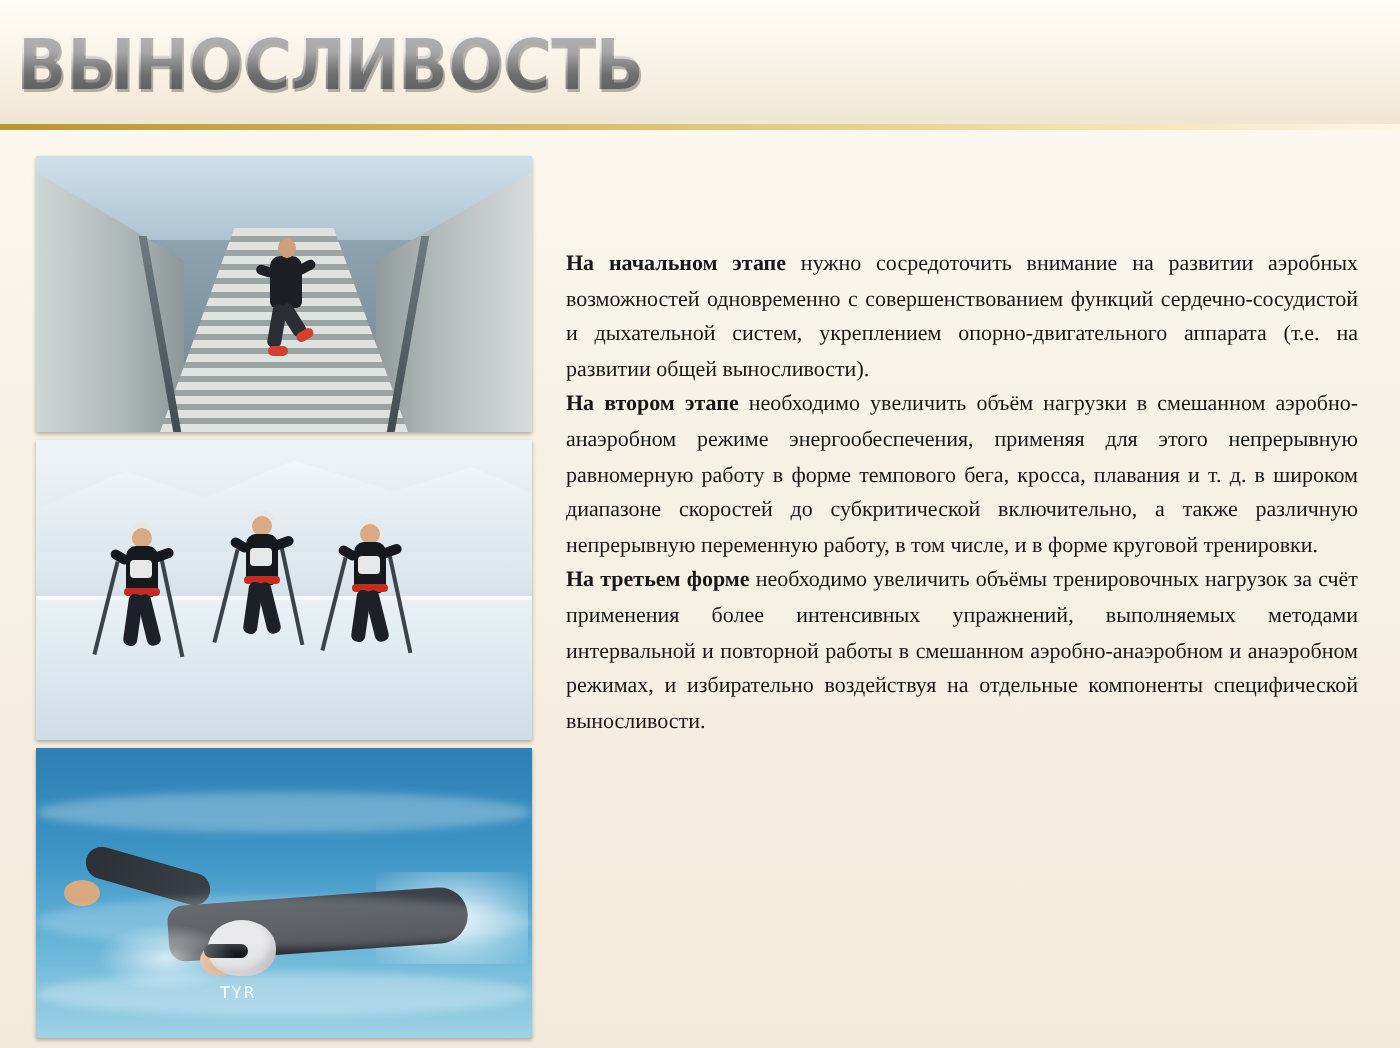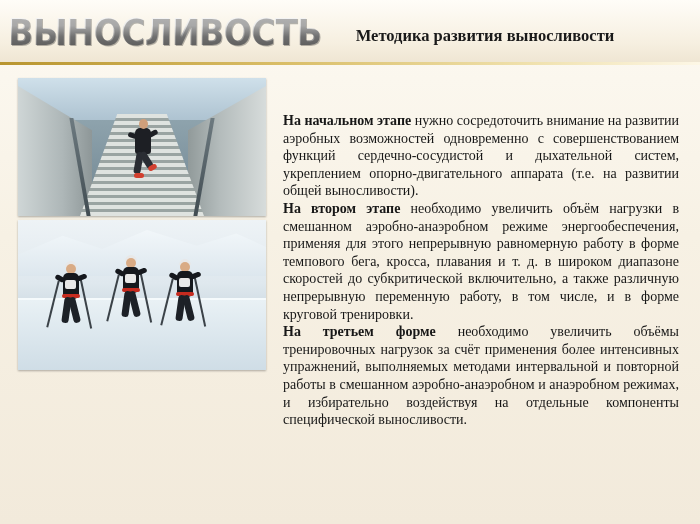--- a/index.html
+++ b/index.html
@@ -233,24 +233,24 @@
   .ph3-tyr {
     position:absolute; left: 92px; top: 118px; width: 22px; height: 9px;
     color: #ffffff; font-family: "DejaVu Sans", sans-serif; font-size: 8px;
     letter-spacing: 1px;
   }
 
   
   .text-col {
     position: absolute;
     left: 283px;
-    top: 112px;
+    top: 124px;
     width: 396px;
     font-family: "Liberation Serif", serif;
-    font-size: 14px;
+    font-size: 11px;
     line-height: 17.6px;
     color: #171717;
     text-align: justify;
   }
   .text-col p { margin: 0 0 0 0; }
   .text-col b { font-weight: bold; }
   .sr-only {
     position: absolute; width: 1px; height: 1px; overflow: hidden;
     clip: rect(0 0 0 0); white-space: nowrap;
   }
@@ -258,21 +258,20 @@
 </head>
 <body>
 
 <div class="slide">
 
   <div class="top-band"></div>
   <div class="top-rule"></div>
 
   <div class="wordart">ВЫНОСЛИВОСТЬ</div>
 
-  <div class="slide-title">Методика развития выносливости</div>
 
   <div class="photos">
 
     <div class="photo photo-runner">
       <div class="ph1-bg"></div>
       <div class="ph1-sky"></div>
       <div class="ph1-wallL"></div>
       <div class="ph1-wallR"></div>
       <div class="ph1-stairs"></div>
       <div class="ph1-rail ph1-railL"></div>
@@ -333,20 +332,36 @@
         <div class="sk-bib"></div>
         <div class="sk-arm-l"></div>
         <div class="sk-arm-r"></div>
         <div class="sk-leg-l"></div>
         <div class="sk-leg-r"></div>
       </div>
 
       <span class="sr-only">Спортсмены с палками в снегу</span>
     </div>
 
+    <div class="photo photo-swim">
+      <div class="ph3-bg"></div>
+      <div class="ph3-wave ph3-w1"></div>
+      <div class="ph3-foam"></div>
+      <div class="ph3-body"></div>
+      <div class="ph3-arm"></div>
+      <div class="ph3-hand"></div>
+      <div class="ph3-face"></div>
+      <div class="ph3-head"></div>
+      <div class="ph3-goggle"></div>
+      <div class="ph3-tyr">TYR</div>
+      <div class="ph3-wave ph3-w2"></div>
+      <div class="ph3-foam2"></div>
+      <div class="ph3-wave ph3-w3"></div>
+      <span class="sr-only">Пловец вольным стилем</span>
+    </div>
 
   </div>
 
   <div class="text-col">
     <p><b>На начальном этапе</b><span> нужно сосредоточить внимание на развитии аэробных возможностей одновременно с совершенствованием функций сердечно-сосудистой и дыхательной систем, укреплением опорно-двигательного аппарата (т.е. на развитии общей выносливости).</span></p>
     <p><b>На втором этапе</b><span> необходимо увеличить объём нагрузки в смешанном аэробно-анаэробном режиме энергообеспечения, применяя для этого непрерывную равномерную работу в форме темпового бега, кросса, плавания и т. д. в широком диапазоне скоростей до субкритической включительно, а также различную непрерывную переменную работу, в том числе, и в форме круговой тренировки.</span></p>
     <p><b>На третьем форме</b><span> необходимо увеличить объёмы тренировочных нагрузок за счёт применения более интенсивных упражнений, выполняемых методами интервальной и повторной работы в смешанном аэробно-анаэробном и анаэробном режимах, и избирательно воздействуя на отдельные компоненты специфической выносливости.</span></p>
   </div>
 
 </div>

